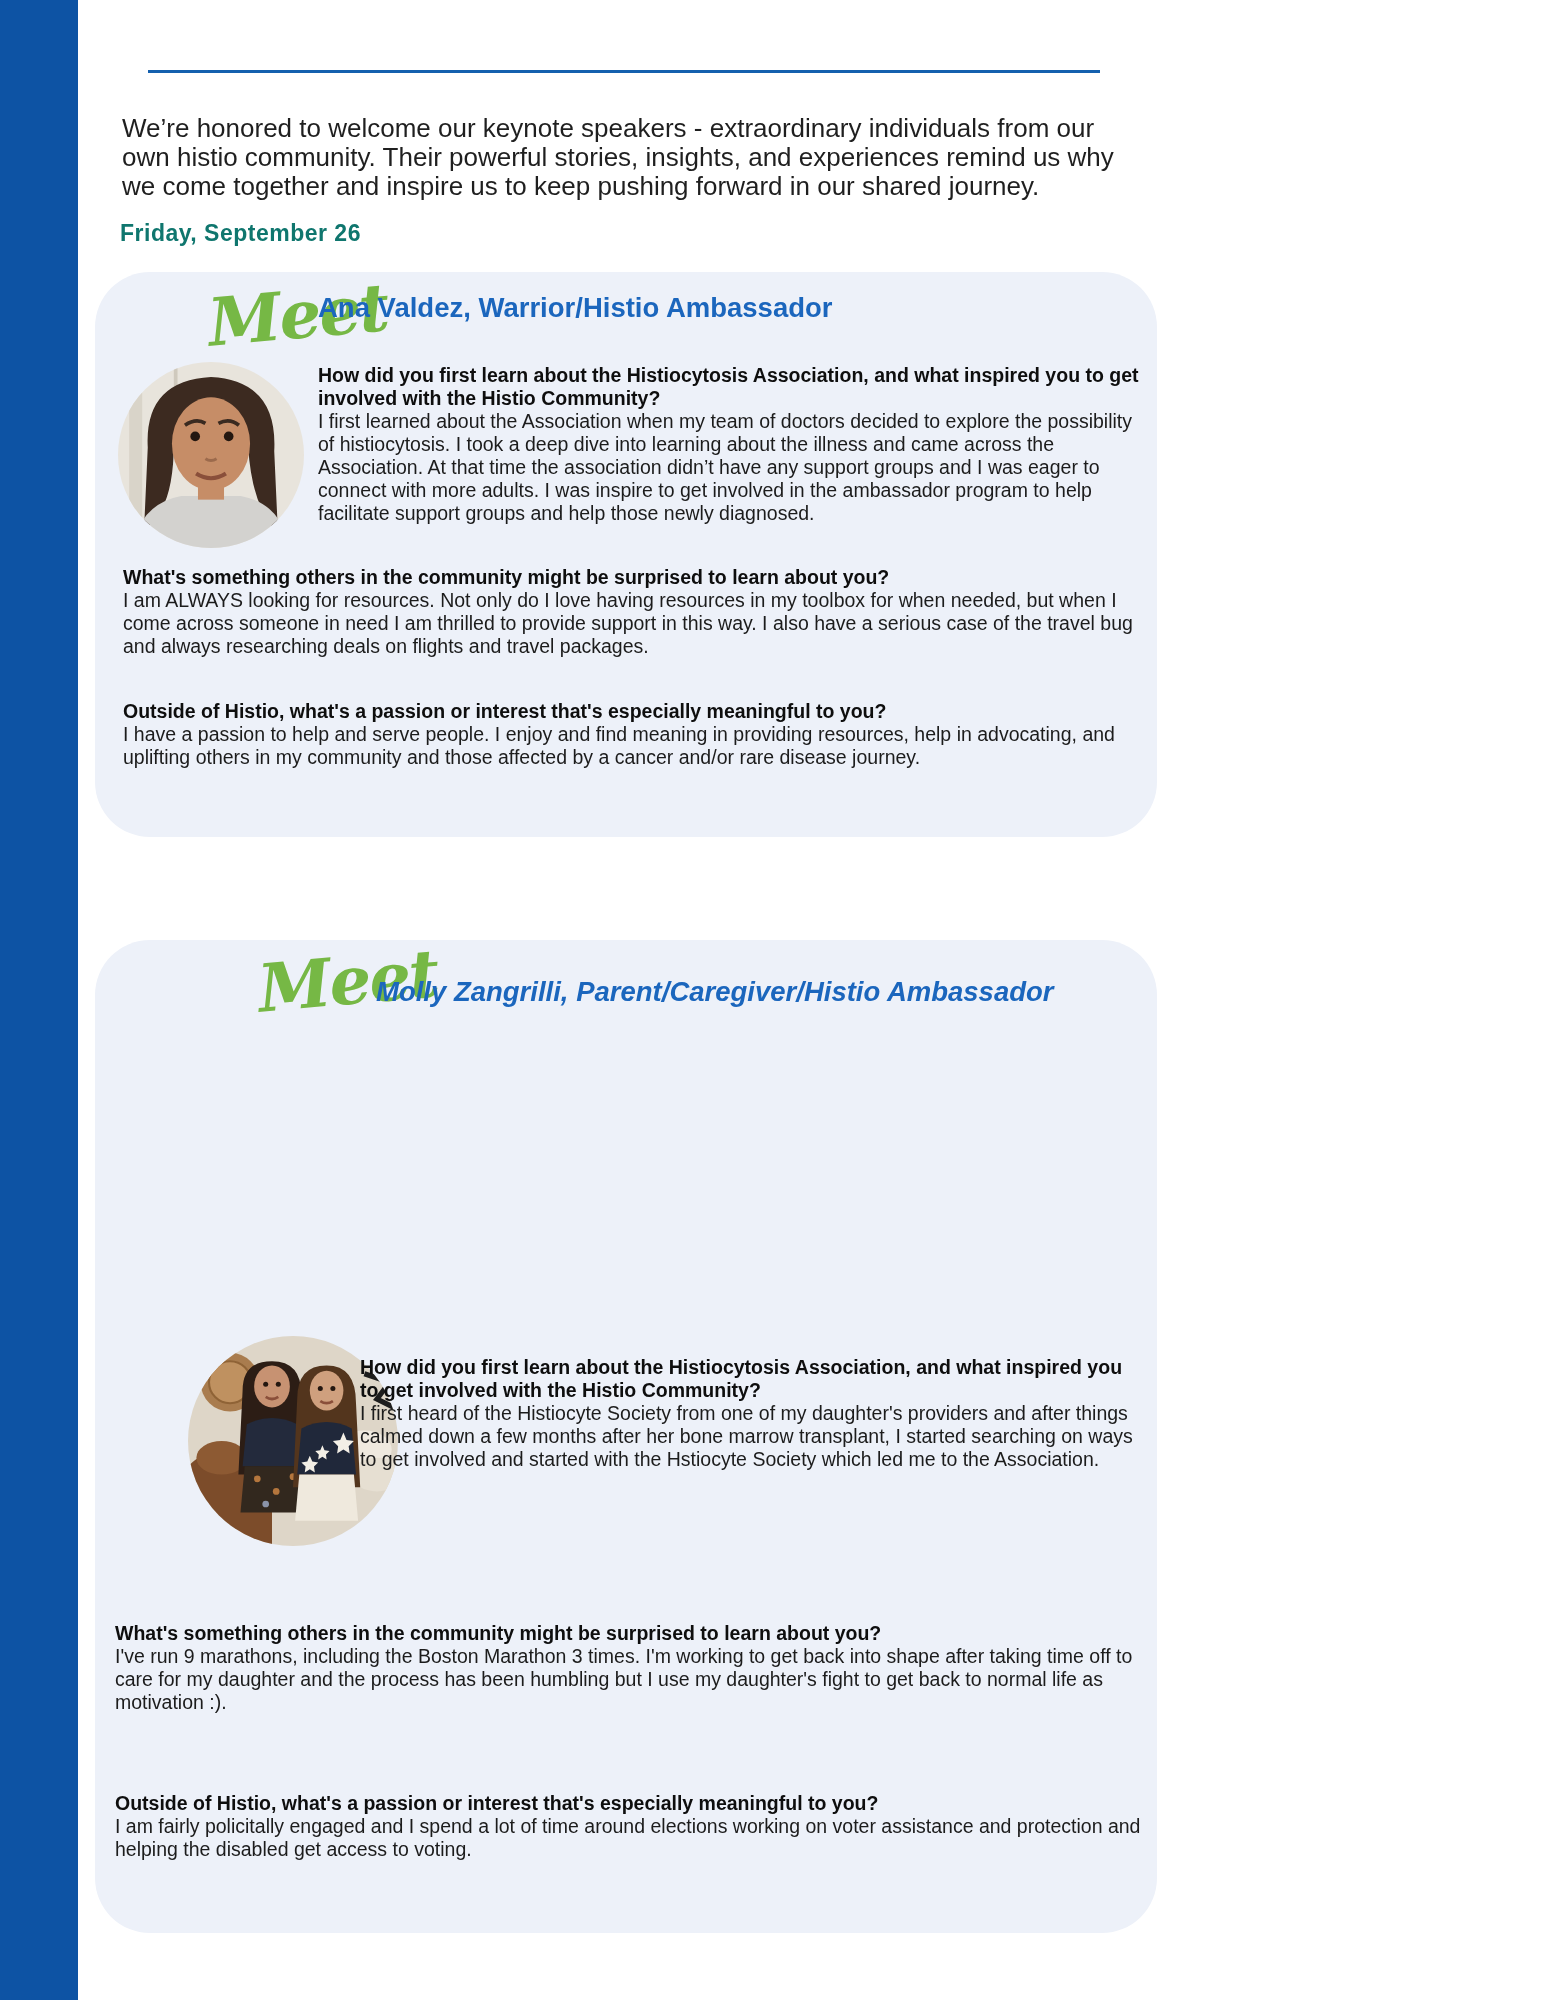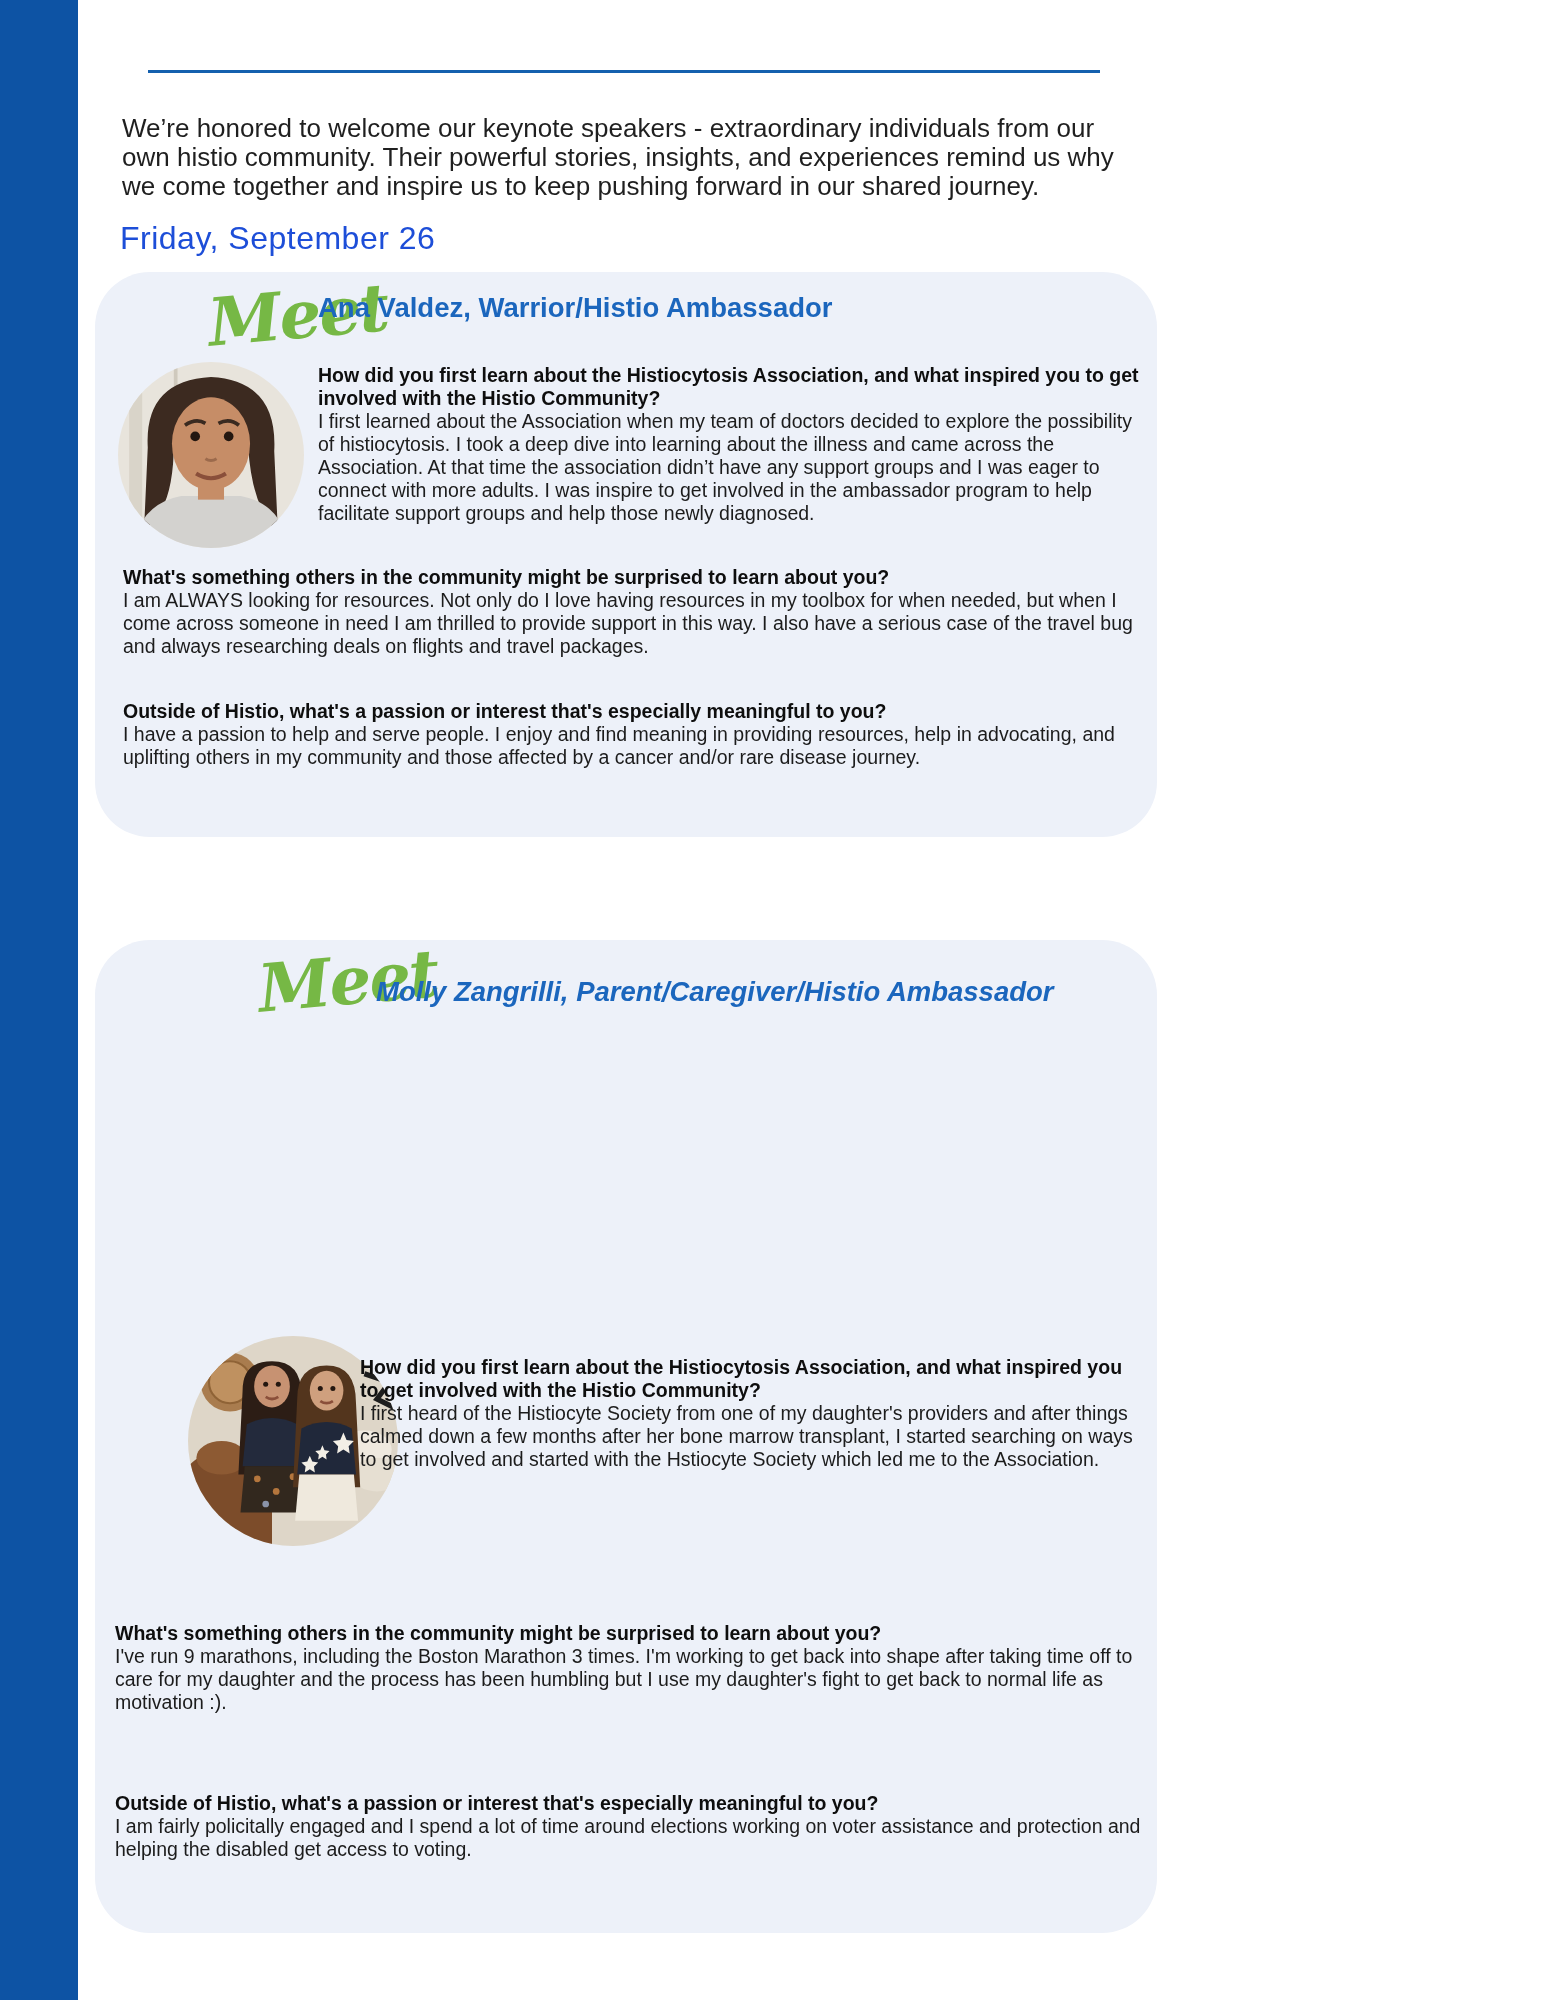--- a/index.html
+++ b/index.html
@@ -23,21 +23,21 @@
     background:#0f55a3;border-radius:19px;
     display:flex;align-items:center;justify-content:center;
     color:#ffffff;font-weight:bold;font-size:20px;letter-spacing:7px;
   }
   .intro{
     position:absolute;left:122px;top:114px;width:992px;
     font-size:26px;line-height:29px;color:#1f1f1f;
   }
   .date-heading{
     position:absolute;left:120px;
-    font-size:32px;font-weight:normal;color:#1d4ed8;
+    font-size:23px;font-weight:bold;color:#0f766e;
     letter-spacing:0.5px;
   }
   #heading1{top:220px;}
   #heading2{top:888px;}
   .card{
     position:absolute;left:95px;width:1062px;
     background:#edf1f9;border-radius:55px;
   }
   #card1{top:272px;height:565px;}
   #card2{top:940px;height:993px;}

